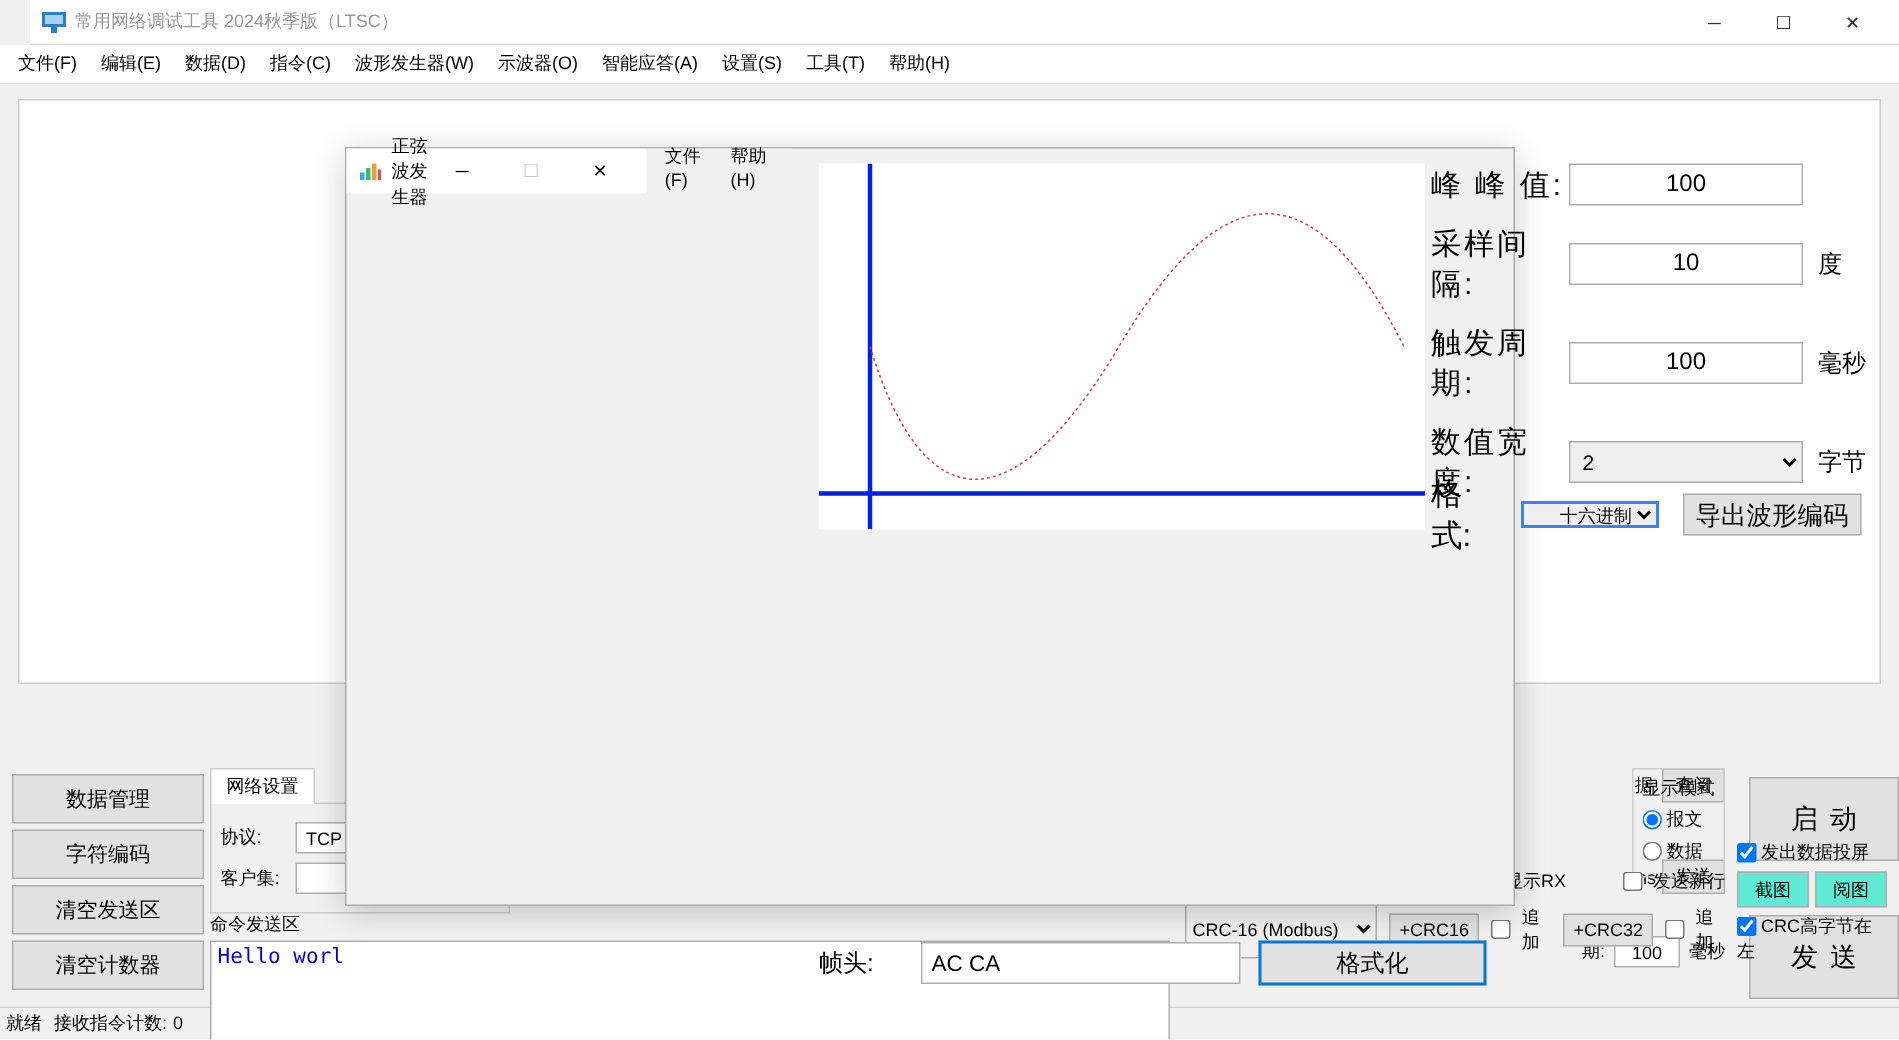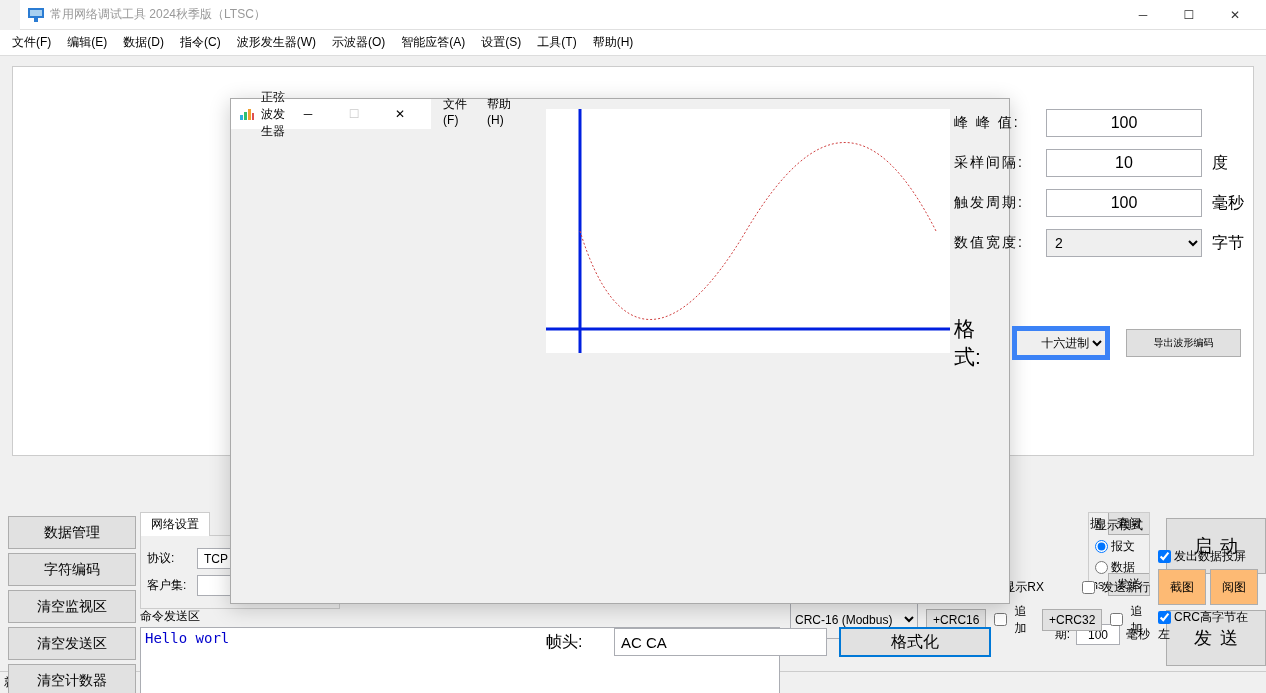--- a/index.html
+++ b/index.html
@@ -51,46 +51,46 @@
 .dlg-titlebar .wbtn { width: 46px; height: 30px; display: flex; align-items: center; justify-content: center; }
 .dlg-menubar { height: 24px; background: #f0f0f0; display: flex; align-items: center; padding: 0 4px; }
 .dlg-menubar .mitem { padding: 3px 8px; }
 .dlg-body { flex: 1; padding: 10px 18px; position: relative; }
 
 .plot { width: 404px; height: 244px; background: #fff; position: relative; overflow: hidden; }
 .plot svg { width: 100%; height: 100%; }
 
 .params { position: absolute; left: 426px; top: 10px; width: 336px; }
 .param-row { display: flex; align-items: center; margin-bottom: 12px; }
-.param-row .plabel { width: 92px; font-size: 14px; letter-spacing: 2px; }
+.param-row .plabel { width: 92px; font-size: 20px; letter-spacing: 2px; }
 .param-row input { width: 156px; height: 28px; border: 1px solid #abadb3; text-align: center; font-size: 16px; }
 .param-row select { width: 156px; height: 28px; border: 1px solid #abadb3; font-size: 14px; padding: 0 4px; }
 .param-row .unit { margin-left: 10px; font-size: 16px; }
 
 .fmt-row { position: absolute; left: 426px; top: 216px; display: flex; align-items: center; gap: 16px; }
 .fmt-row .plabel { font-size: 21px; }
-.fmt-row select { width: 98px; height: 34px; border: 5px solid #3b82f6; padding-left: 20px; }
-.fmt-row button { width: 130px; height: 28px; background: #e1e1e1; border: 1px solid #adadad; font-size: 10px; }
+.fmt-row select { width: 98px; height: 18px; border: 2px solid #3b82f6; padding-left: 20px; }
+.fmt-row button { width: 130px; height: 28px; background: #e1e1e1; border: 1px solid #adadad; font-size: 17px; }
 
 .io-row { display: flex; align-items: center; margin-bottom: 10px; }
 .io-row .ilabel { width: 68px; font-size: 16px; }
 .io-row input { flex: 1; height: 28px; border: 1px solid #abadb3; padding: 0 6px; font-size: 15px; }
 .io-row button { width: 152px; height: 30px; margin-left: 12px; background: #e1e1e1; border: 1px solid #adadad; font-size: 16px; }
 .io-row button.active { border: 2px solid #0078d7; }
 
 
 .br-area { position: absolute; right: 116px; bottom: 28px; width: 360px; }
 .br-row { display: flex; align-items: center; gap: 8px; margin: 4px 0; justify-content: flex-end; flex-wrap: nowrap; }
 .br-row select { width: 142px; height: 39px; border: 1px solid #abadb3; font-size: 12px; }
 .br-row .sb { height: 22px; background: #e1e1e1; border: 1px solid #adadad; padding: 0 6px; font-size: 12px; }
 
 .rc-col { position: absolute; right: 8px; bottom: 28px; width: 100px; display: flex; flex-direction: column; gap: 4px; }
 .rc-col .chk { font-size: 12px; }
 .rc-col .btn-row { display: flex; gap: 4px; }
-.rc-col .btn-row button { flex: 1; height: 36px; background: #fdba74; border: 1px solid #adadad; font-size: 12px; }
+.rc-col .btn-row button { flex: 1; height: 24px; background: #5eead4; border: 1px solid #adadad; font-size: 12px; }
 
 input[type=checkbox], input[type=radio] { margin-right: 3px; vertical-align: middle; }
 </style>
 </head>
 <body>
 
 <div class="main-window">
   <div class="titlebar">
     <svg class="icon" viewBox="0 0 16 14">
         <rect x="0" y="0" width="16" height="10" fill="#2b7cd3"></rect>
@@ -114,21 +114,20 @@
     <span class="mitem">工具(T)</span>
     <span class="mitem">帮助(H)</span>
   </div>
 
   <div class="main-body">
     <div class="canvas-area"></div>
 
     <div class="left-buttons">
       <button>数据管理</button>
       <button>字符编码</button>
-      <button>清空监视区</button>
       <button>清空发送区</button>
       <button>清空计数器</button>
     </div>
 
     <div class="net-panel">
       <div class="tab-header">网络设置</div>
       <div class="net-body">
         <div class="net-row">
           <label>协议:</label>
           <select><option>TCP S</option></select>

